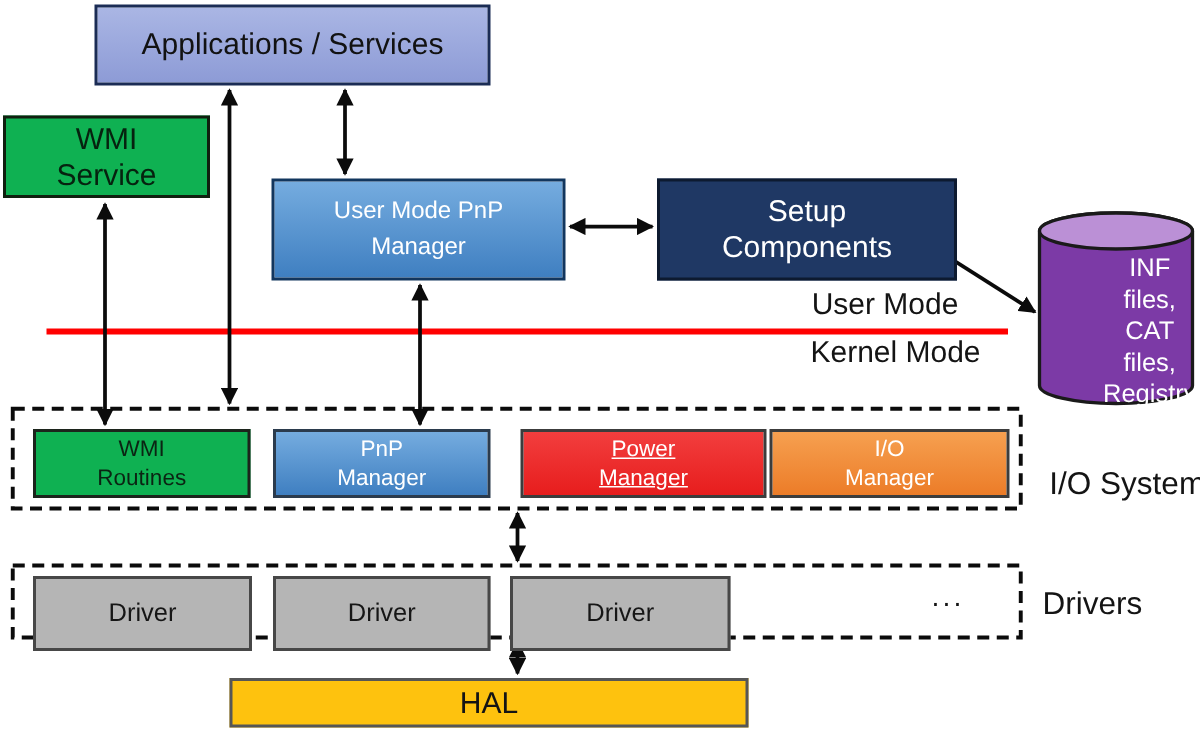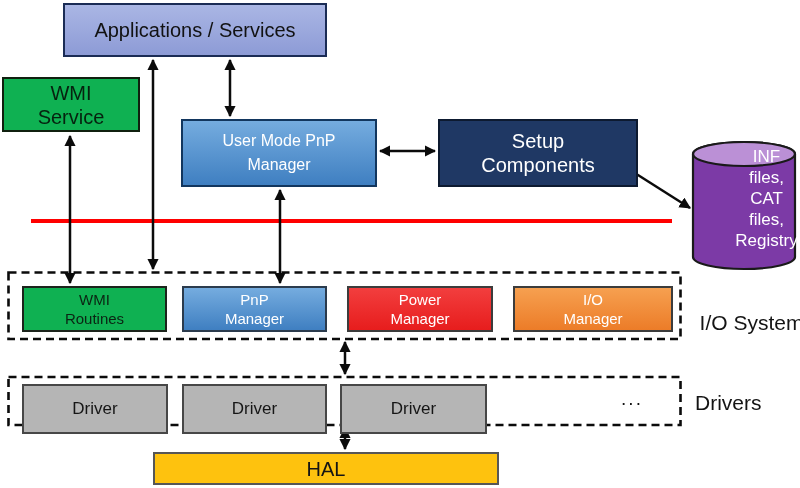--- a/index.html
+++ b/index.html
@@ -42,21 +42,21 @@
     border: 2px solid #12365e;
     color: #fff; font-size: 16px;
   }
   .setup {
     left: 438px; top: 119px; width: 200px; height: 68px;
     background: var(--navy, #1f3864);
     border: 2px solid #0d1a30;
     color: #fff; font-size: 20px;
   }
   .cyl-label {
-    left: 694px; top: 156px; width: 100px; height: 84px;
+    left: 694px; top: 178px; width: 100px; height: 84px;
     color: #fff; font-size: 17px; line-height: 21px; padding-left: 45px;
   }
   .mode-label {
     position: absolute; text-align: center;
     color: #141414; font-size: 20px;
   }
   .user-mode { left: 520px; top: 192px; width: 140px; }
   .kernel-mode { left: 526px; top: 224px; width: 142px; }
 
   .small-box {
@@ -69,24 +69,25 @@
     border: 2px solid #1c241c;
     color: #0b2413;
   }
   .pnp-mgr {
     left: 182px; width: 145px;
     background: linear-gradient(to bottom, var(--blue-top, #75acdf), var(--blue-bottom, #3f7fc1));
     border: 2px solid #2b3b4d;
     color: #fff;
   }
   .power-mgr {
-    left: 347px; width: 146px;
+    left: 347px; width: 164px;
     background: linear-gradient(to bottom, var(--red-box-top, #f23e3e), var(--red-box-bottom, #e71d1d));
     border: 2px solid #3c3c3c;
     color: #fff;
+    text-decoration: underline;
   }
   .io-mgr {
     left: 513px; width: 160px;
     background: linear-gradient(to bottom, var(--orange-top, #f6a050), var(--orange-bottom, #ec7c28));
     border: 2px solid #3c3c3c;
     color: #fff;
   }
   .section-label {
     position: absolute; color: #141414; font-size: 21px;
   }
@@ -156,20 +157,22 @@
   <div class="box wmi-service">WMI
 Service</div>
   <div class="box um-pnp">User Mode PnP
 Manager</div>
   <div class="box setup">Setup
 Components</div>
   <div class="box cyl-label">INF files,
 CAT files,
 Registry</div>
 
+  <div class="mode-label user-mode">User Mode</div>
+  <div class="mode-label kernel-mode">Kernel Mode</div>
 
   <div class="box small-box wmi-routines">WMI
 Routines</div>
   <div class="box small-box pnp-mgr">PnP
 Manager</div>
   <div class="box small-box power-mgr">Power
 Manager</div>
   <div class="box small-box io-mgr">I/O
 Manager</div>
   <div class="section-label io-system-label">I/O System</div>

